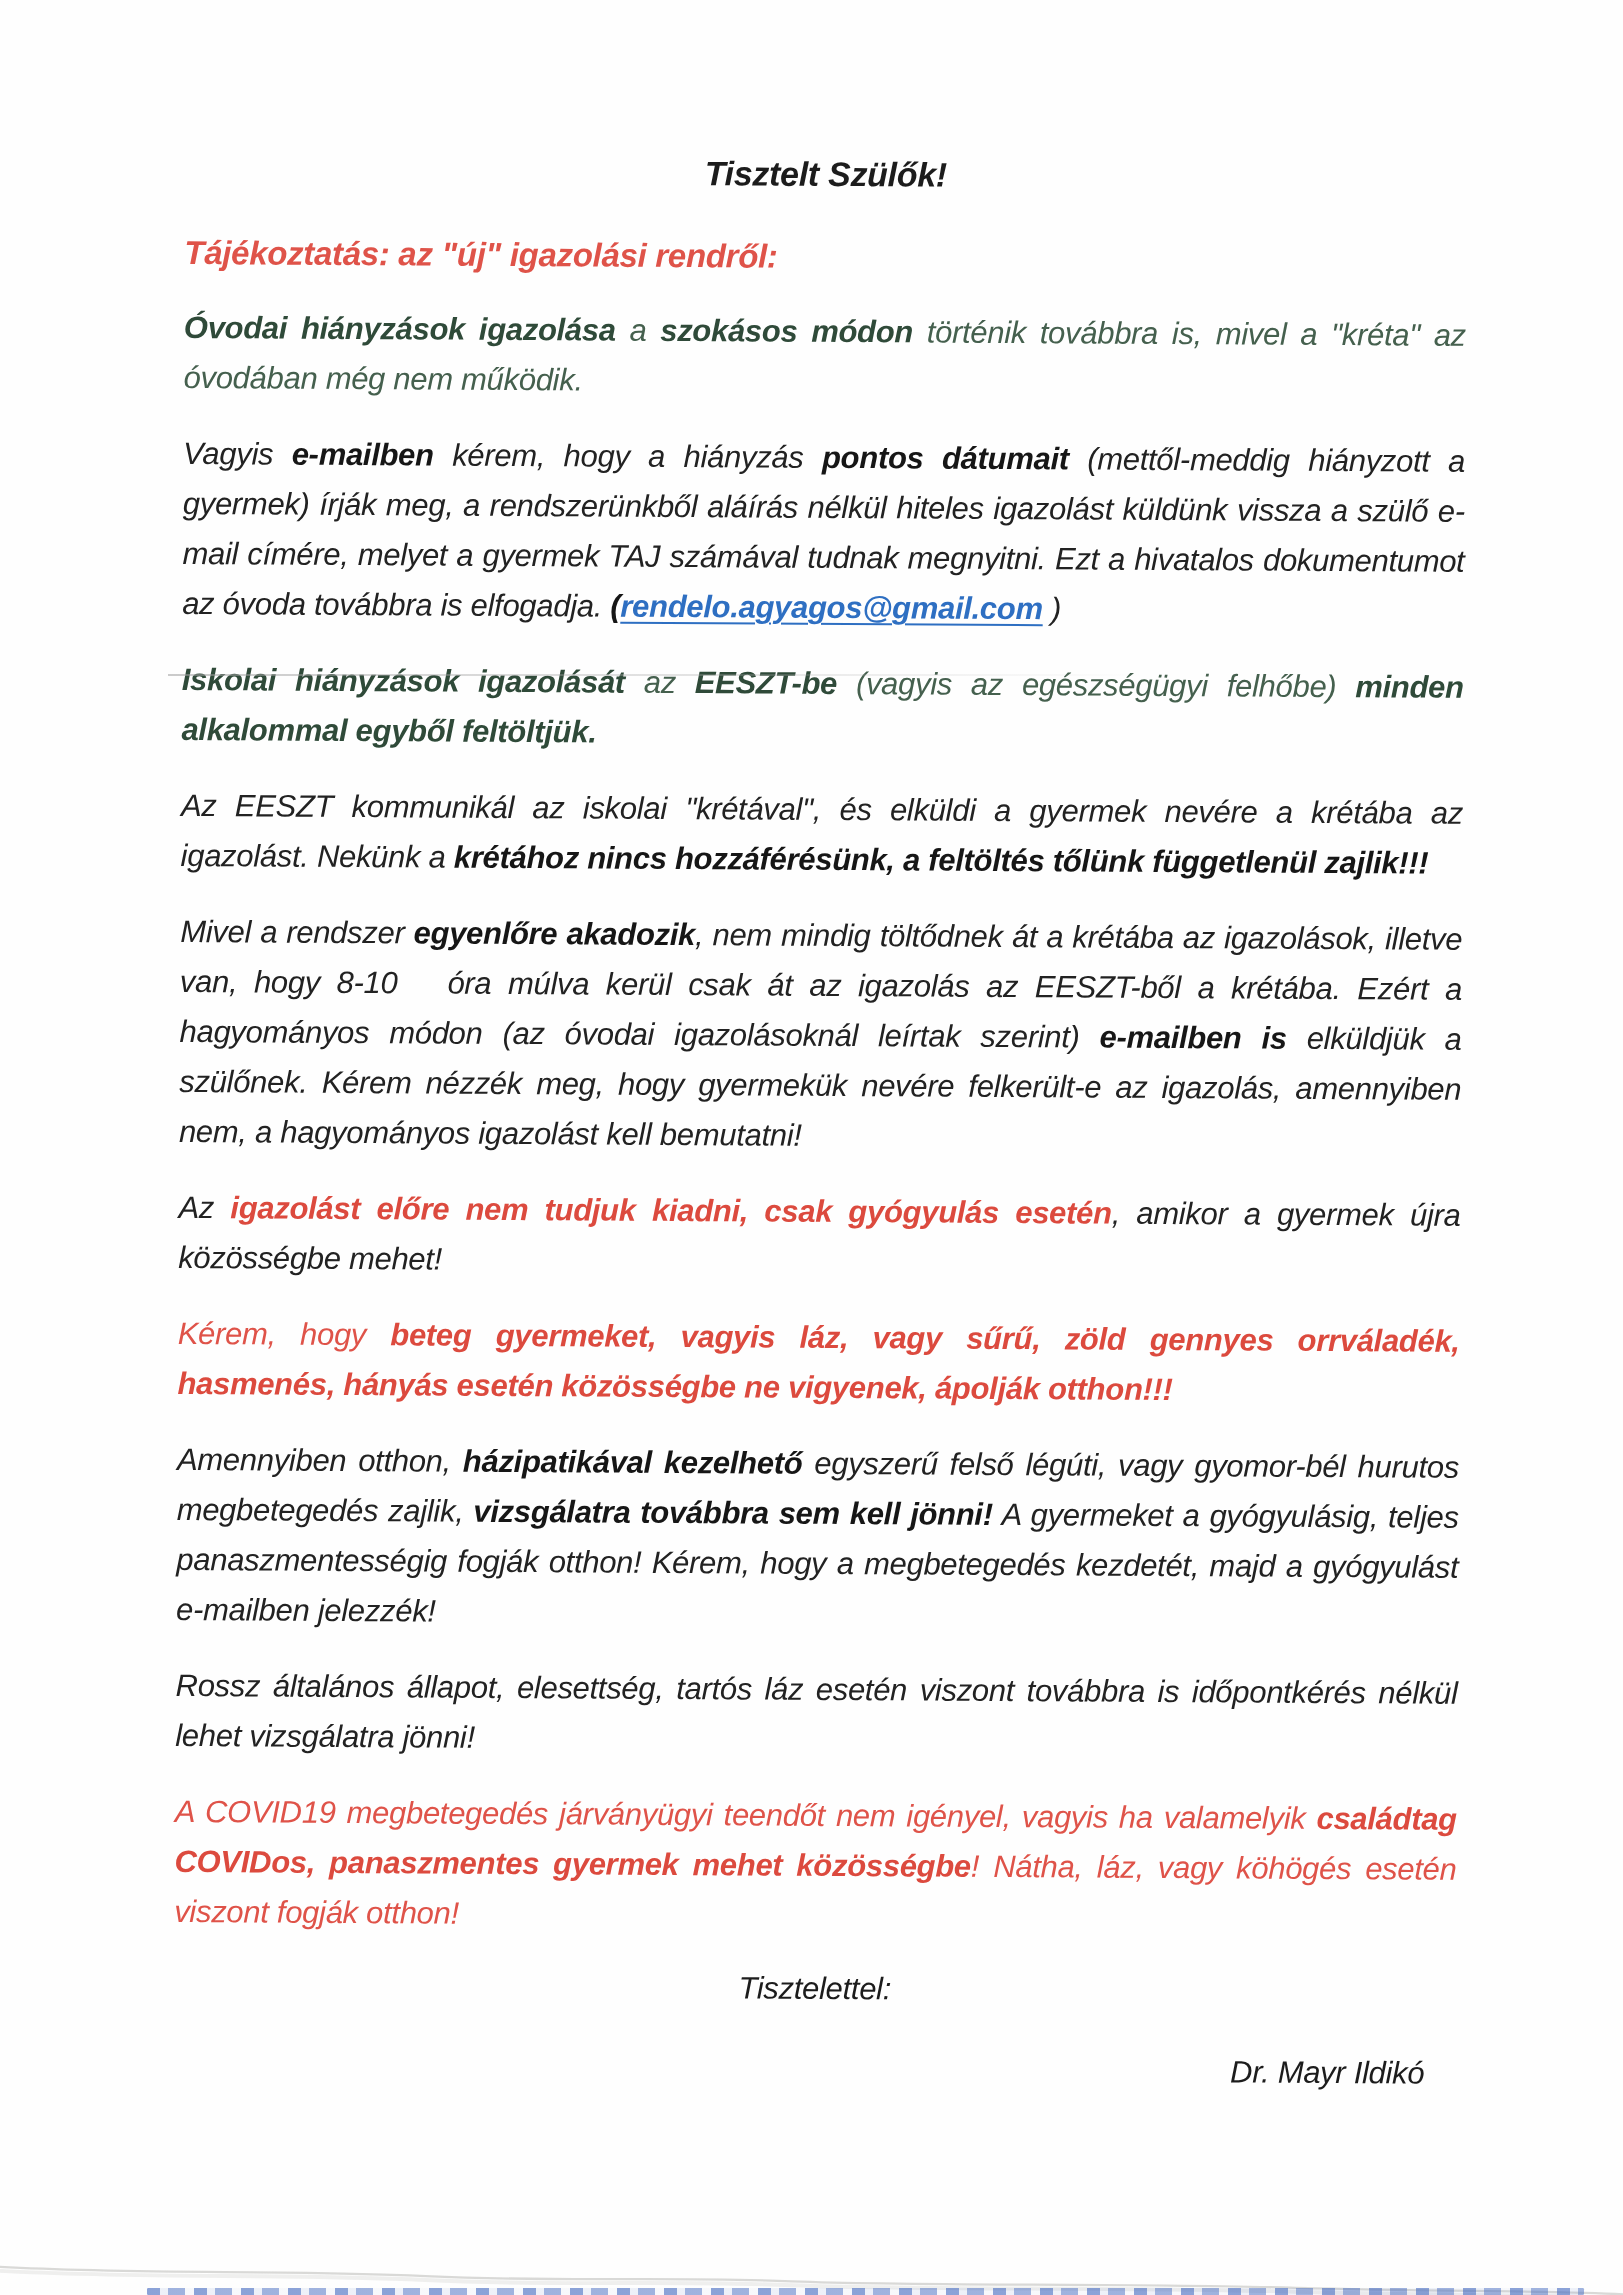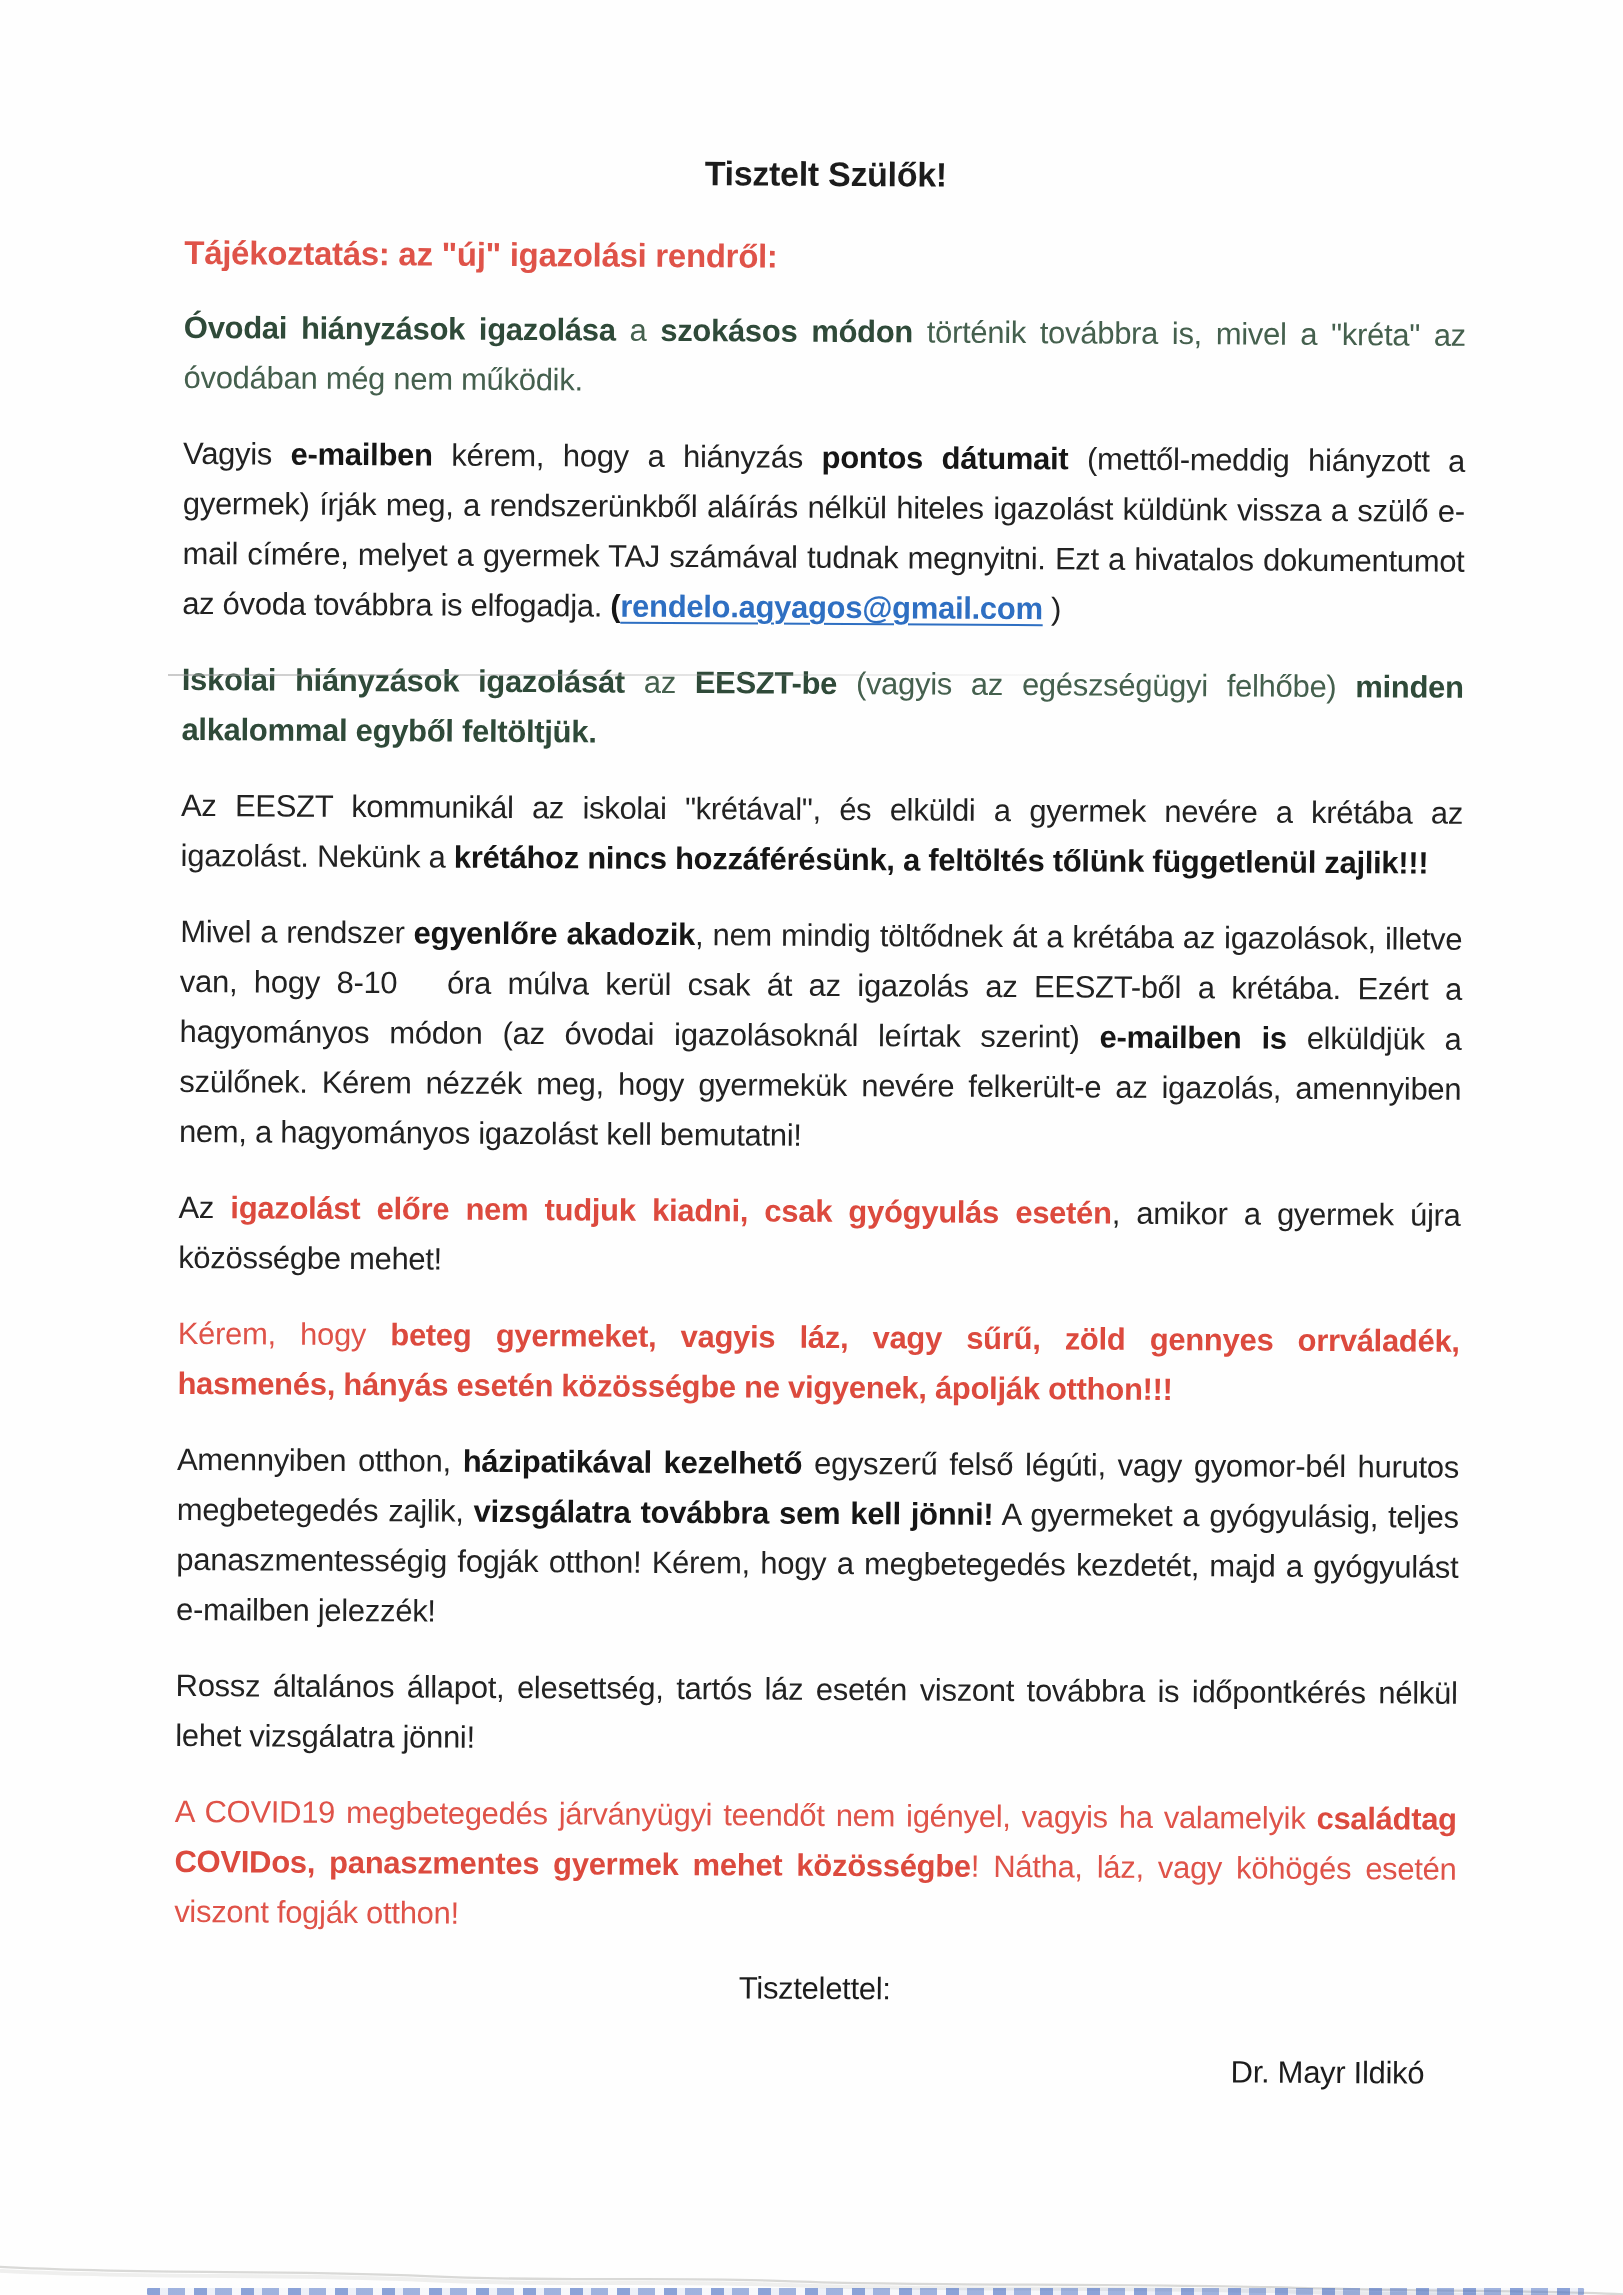--- a/index.html
+++ b/index.html
@@ -12,20 +12,21 @@
     --black-bold:#161616;
   }
   html,body{margin:0;padding:0;background:#ffffff;}
   .page{
     position:relative;
     width:1623px;height:2295px;
     background:#fefefe;
     overflow:hidden;
     font-family:"Liberation Sans","DejaVu Sans",sans-serif;
     color:var(--black);
+    font-style:italic;
   }
   .content{
     position:absolute;
     left:185px;top:149px;
     width:1282px;
     transform:rotate(0.35deg);
     transform-origin:top left;
   }
   h1.doc-title{
     margin:0 0 41px 0;

